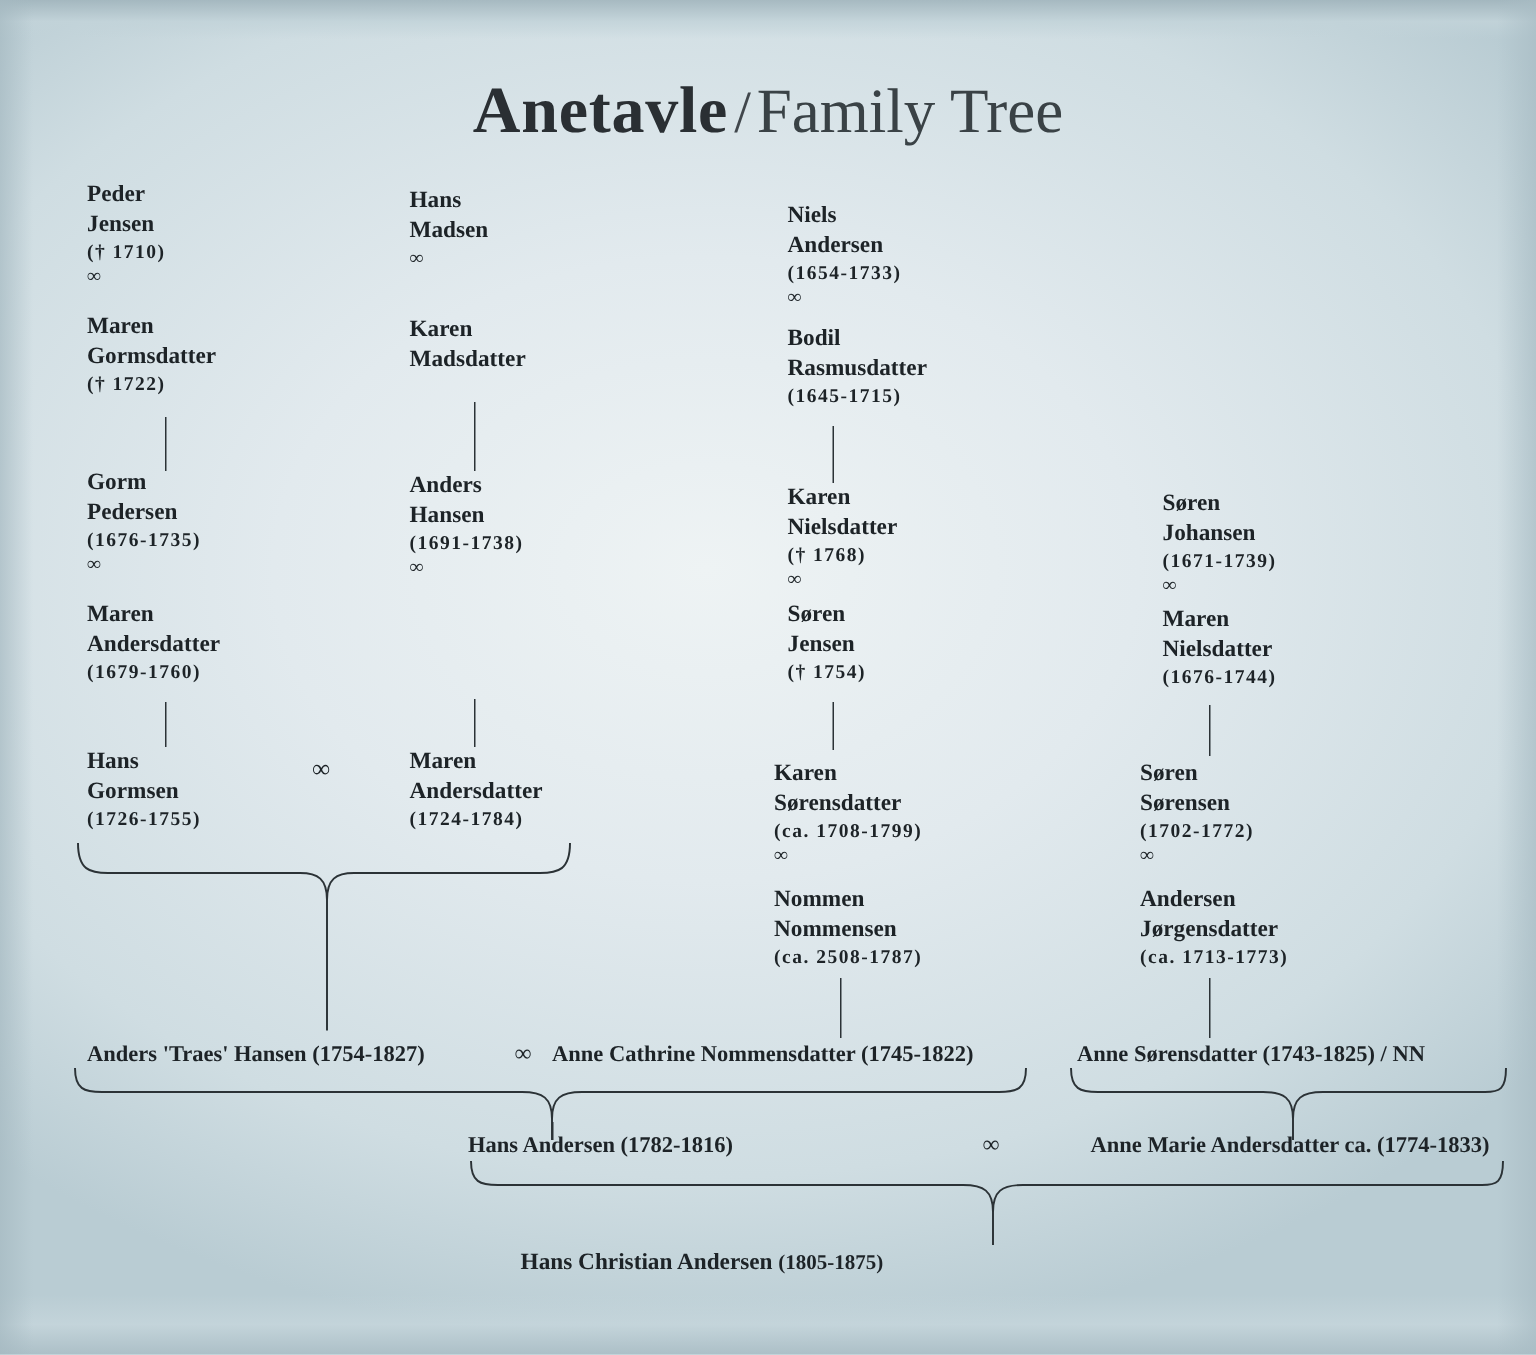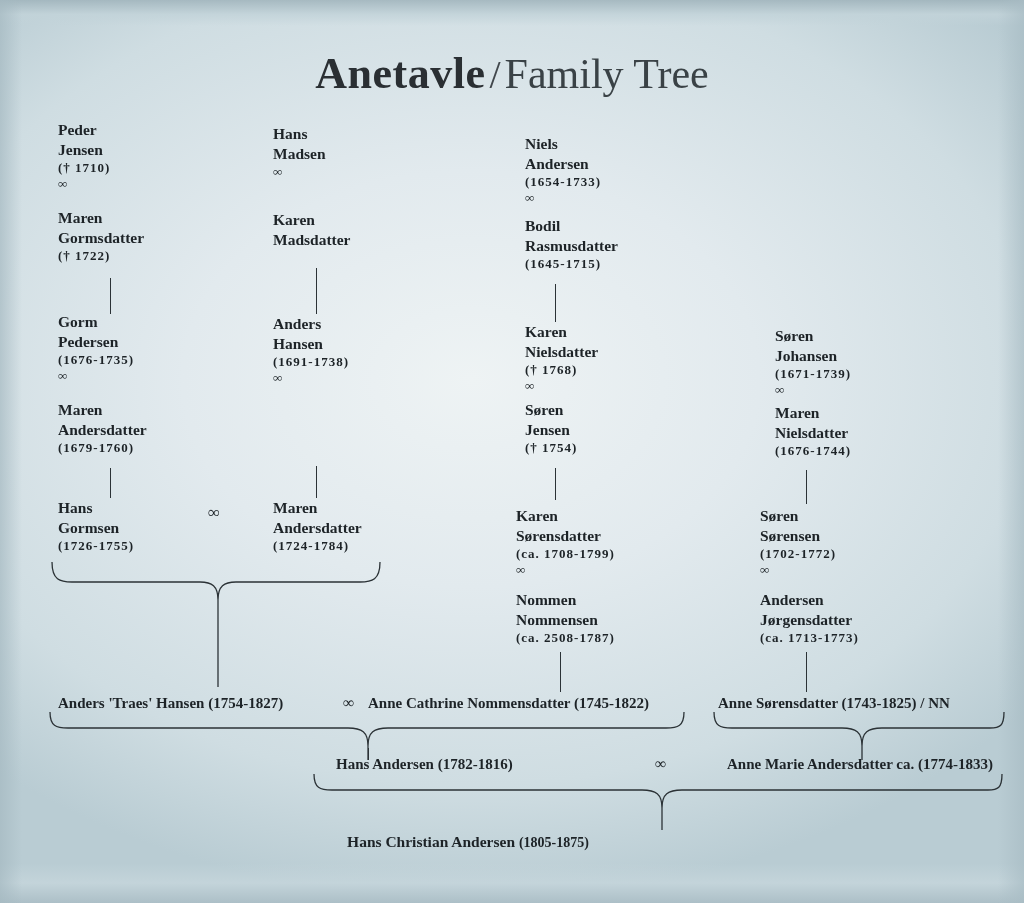--- a/index.html
+++ b/index.html
@@ -290,21 +290,21 @@
     <path d="M2,0 C2,14 8,16 20,16 L300,16 C314,16 320,20 320,34 C320,20 326,16 340,16 L618,16 C630,16 636,14 636,0"></path>
     <path d="M320,34 L320,48"></path>
   </svg>
   <div class="vline" style="left:368px; top:748px; height:12px;"></div>
 
   <svg class="brace" style="left:712px; top:712px;" width="292" height="60">
     <path d="M2,0 C2,14 8,16 20,16 L130,16 C144,16 150,20 150,34 C150,20 156,16 170,16 L278,16 C288,16 292,14 292,0"></path>
     <path d="M150,34 L150,48"></path>
   </svg>
 
-  <div class="rowbox" style="left:336px; top:756px;">Hans Andersen (1782-1816)</div>
+  <div class="rowbox" style="left:312px; top:756px;">Hans Andersen (1782-1816)</div>
   <div class="marry" style="left:655px; top:755px; font-size:16px;">∞</div>
   <div class="rowbox" style="left:707px; top:756px;margin-left:20px;">Anne Marie Andersdatter ca. (1774-1833)</div>
 
   <svg class="brace" style="left:312px; top:774px;" width="692" height="70">
     <path d="M2,0 C2,14 8,16 20,16 L330,16 C344,16 350,20 350,34 C350,20 356,16 370,16 L676,16 C686,16 690,14 690,0"></path>
     <path d="M350,34 L350,56"></path>
   </svg>
 
   <div class="hca" style="left:0; top:832px; width:936px; text-align:center;">
     <span class="ln">Hans Christian Andersen</span>

